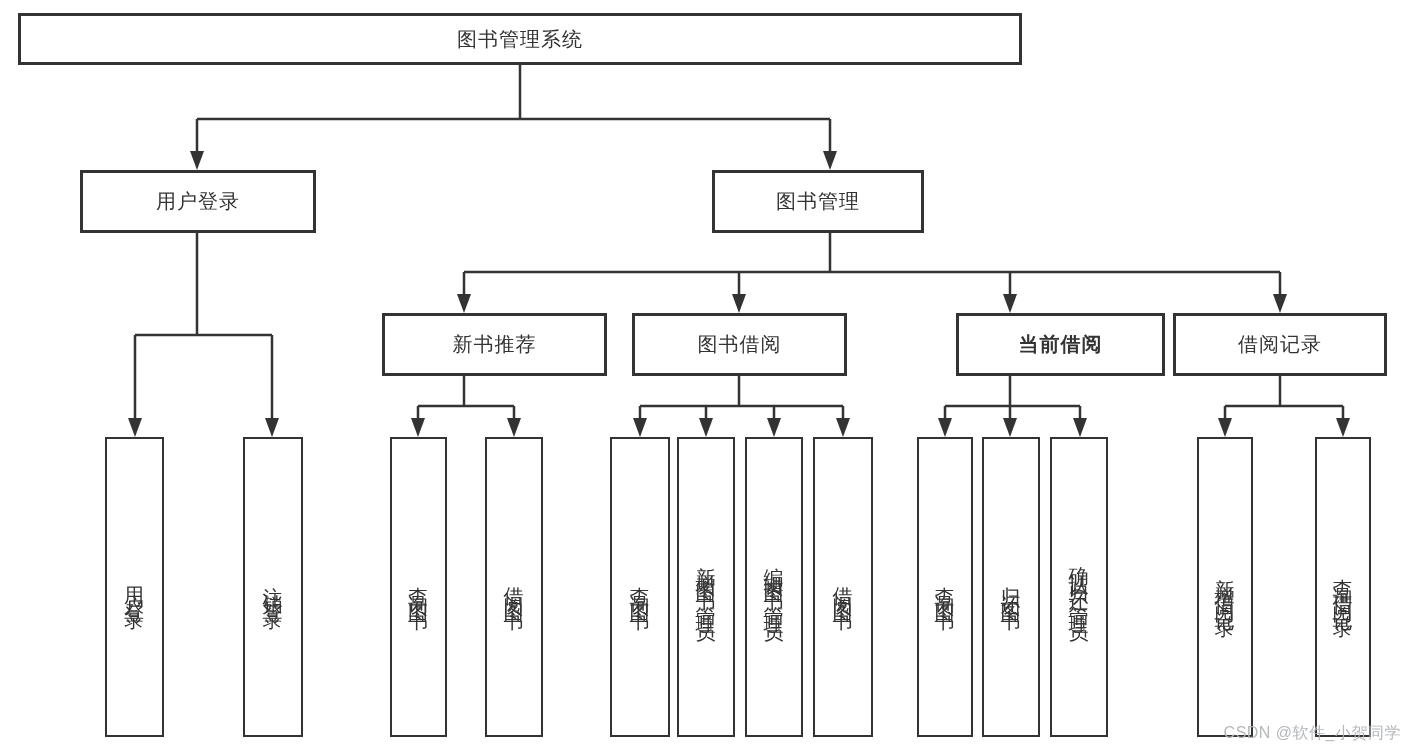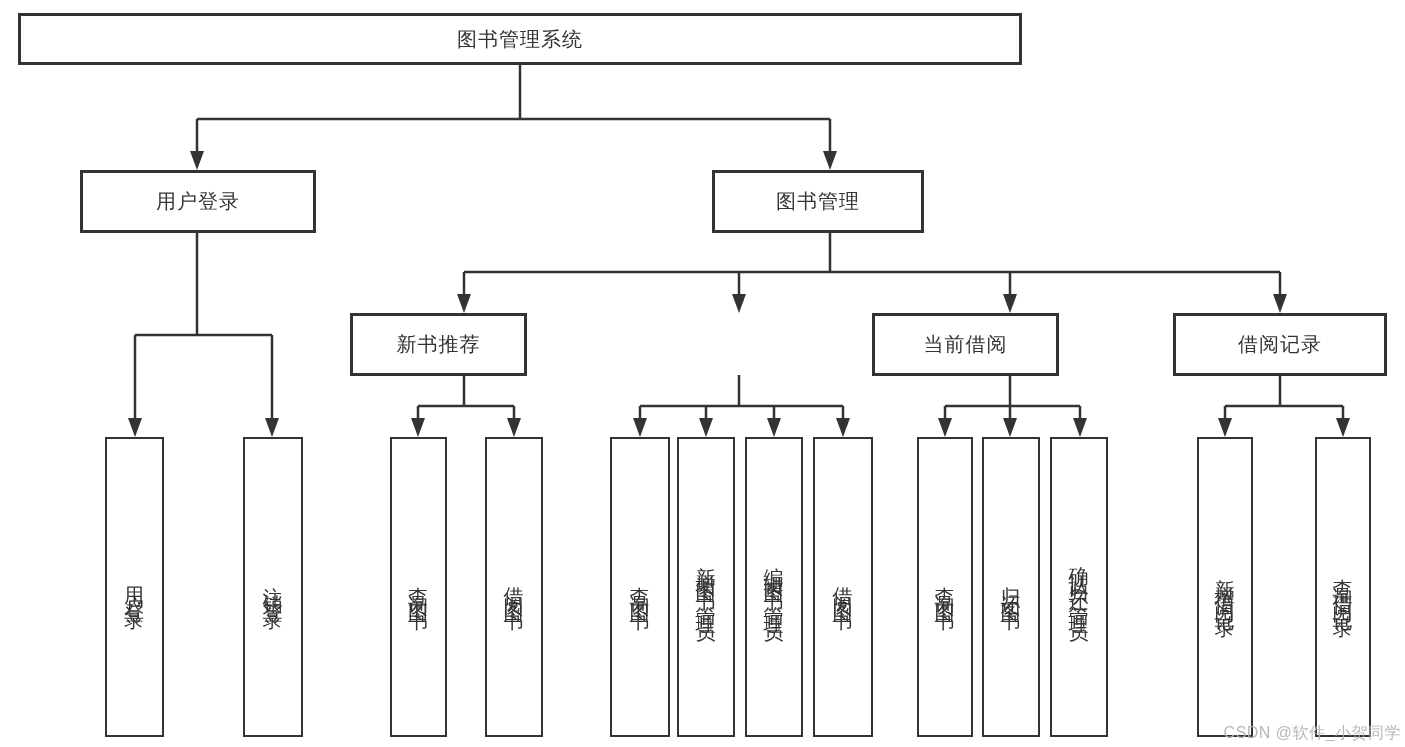--- a/index.html
+++ b/index.html
@@ -92,22 +92,23 @@
       <polygon points="1218,418 1232,418 1225,437"></polygon>
       <polygon points="1336,418 1350,418 1343,437"></polygon>
     </g>
   </svg>
 
   <div class="box h-box" style="left:18px; top:13px; width:1004px; height:52px;">图书管理系统</div>
 
   <div class="box h-box" style="left:80px; top:170px; width:236px; height:63px;">用户登录</div>
   <div class="box h-box" style="left:712px; top:170px; width:212px; height:63px;">图书管理</div>
 
-  <div class="box h-box" style="left:350px; top:313px; width:177px; height:63px;">新书推荐</div>
-  <div class="box h-box" style="left:872px; top:313px; width:187px; height:63px;">当前借阅</div>
+  <div class="box h-box" style="left:382px; top:313px; width:225px; height:63px;">新书推荐</div>
+  <div class="box h-box" style="left:632px; top:313px; width:215px; height:63px;">图书借阅</div>
+  <div class="box h-box" style="left:956px; top:313px; width:209px; height:63px;font-weight:bold;">当前借阅</div>
   <div class="box h-box" style="left:1173px; top:313px; width:214px; height:63px;">借阅记录</div>
 
   <div class="box v-box" style="left:105px; top:437px; width:59px; height:300px;">用户登录</div>
   <div class="box v-box" style="left:243px; top:437px; width:60px; height:300px;">注销登录</div>
 
   <div class="box v-box" style="left:390px; top:437px; width:57px; height:300px;">查询图书</div>
   <div class="box v-box" style="left:485px; top:437px; width:58px; height:300px;">借阅图书</div>
 
   <div class="box v-box" style="left:610px; top:437px; width:60px; height:300px;">查询图书</div>
   <div class="box v-box" style="left:677px; top:437px; width:58px; height:300px;">新增图书（管理员）</div>

